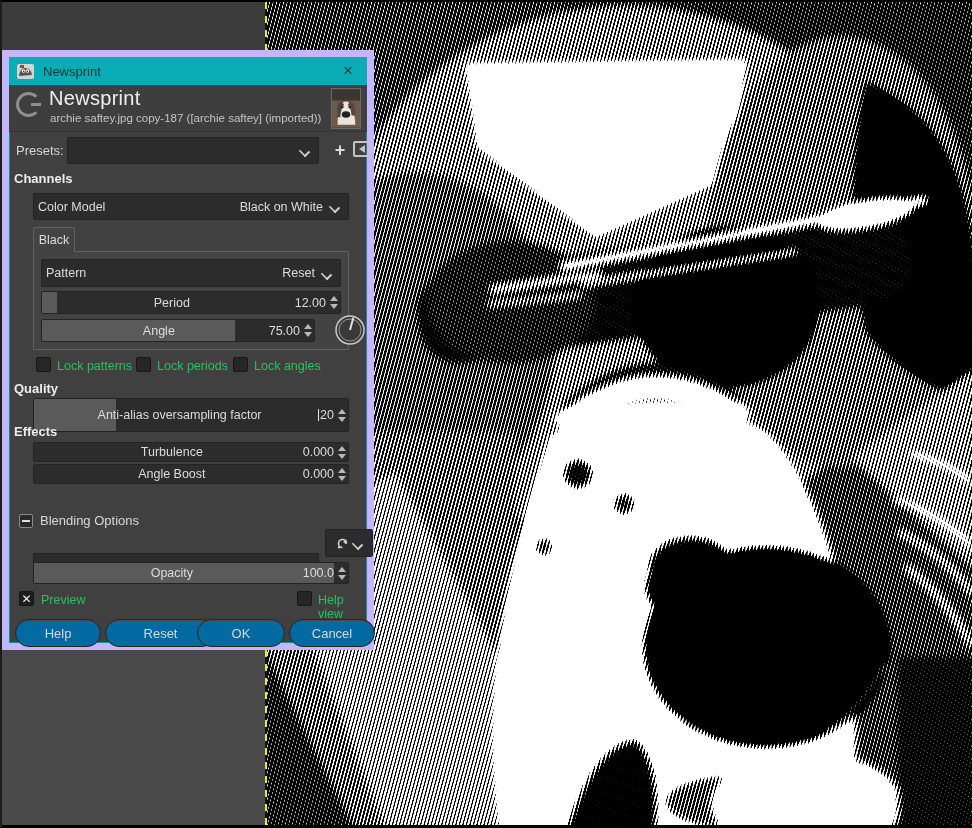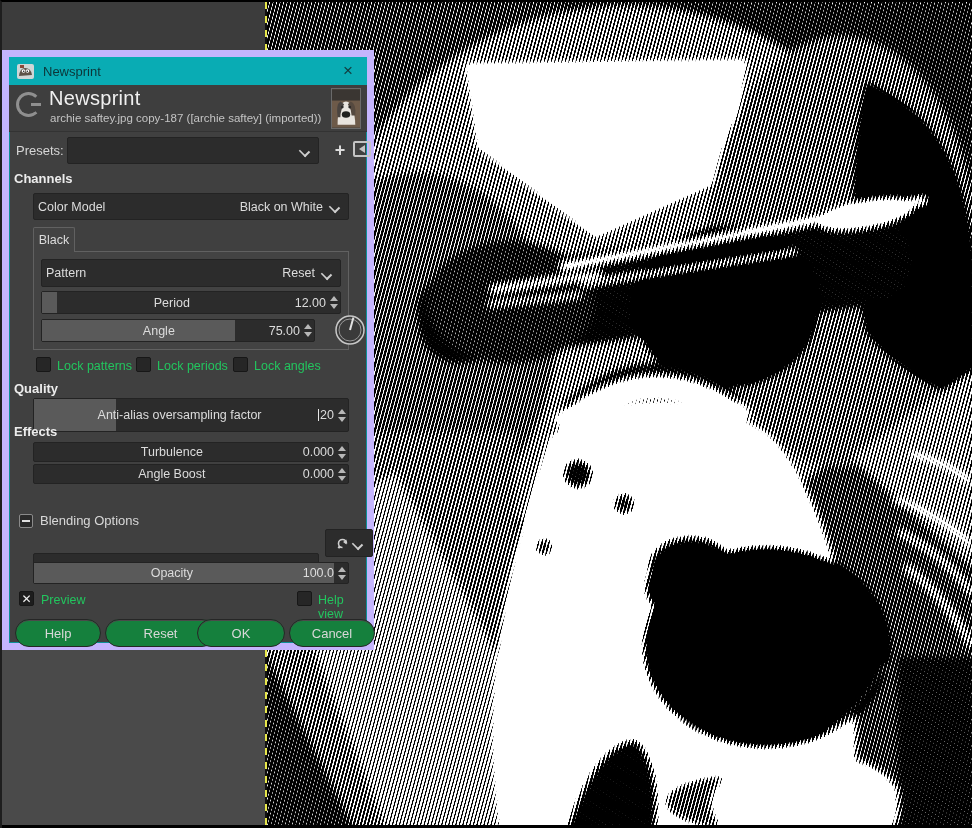--- a/index.html
+++ b/index.html
@@ -63,21 +63,21 @@
 
   .cb { position:absolute; width:15px; height:15px; background:#262626; border:1px solid #171717; border-radius:2px; display:flex; align-items:center; justify-content:center; color:#f2f2f2; font-size:12px; font-weight:bold; line-height:1; }
   .cb-lbl { position:absolute; font-size:12.5px; color:#22c55e; }
 
   .expander { position:absolute; left:10px; top:457px; width:14px; height:14px; background:#2a2a2a; border:1px solid #8a8a8a; border-radius:2px; display:flex; align-items:center; justify-content:center; }
   .expander::before { content:""; width:8px; height:2px; background:#e0e0e0; }
   .exp-lbl { position:absolute; left:31px; top:456px; font-size:13px; color:#d8d8d8; }
 
   .resetbtn { position:absolute; left:316px; top:472px; width:48px; height:28px; background:#2c2c2c; border:1px solid #232323; border-radius:2px; display:flex; align-items:center; justify-content:center; gap:4px; }
 
-  .btn { position:absolute; top:562px; height:28px; background:#15803d; border:1px solid #262626; box-shadow:0 1px 0 #4a4a4a inset; border-radius:14px; color:#d8d8d8; font-size:13px; display:flex; align-items:center; justify-content:center; }
+  .btn { position:absolute; top:562px; height:28px; background:#0369a1; border:1px solid #262626; box-shadow:0 1px 0 #4a4a4a inset; border-radius:14px; color:#d8d8d8; font-size:13px; display:flex; align-items:center; justify-content:center; }
 
   .dial { position:absolute; left:324px; top:256px; }
 </style>
 </head>
 <body>
 
 <div class="screen">
 
   <div class="canvas-topleft"></div>
   <div class="canvas-botleft"></div>

